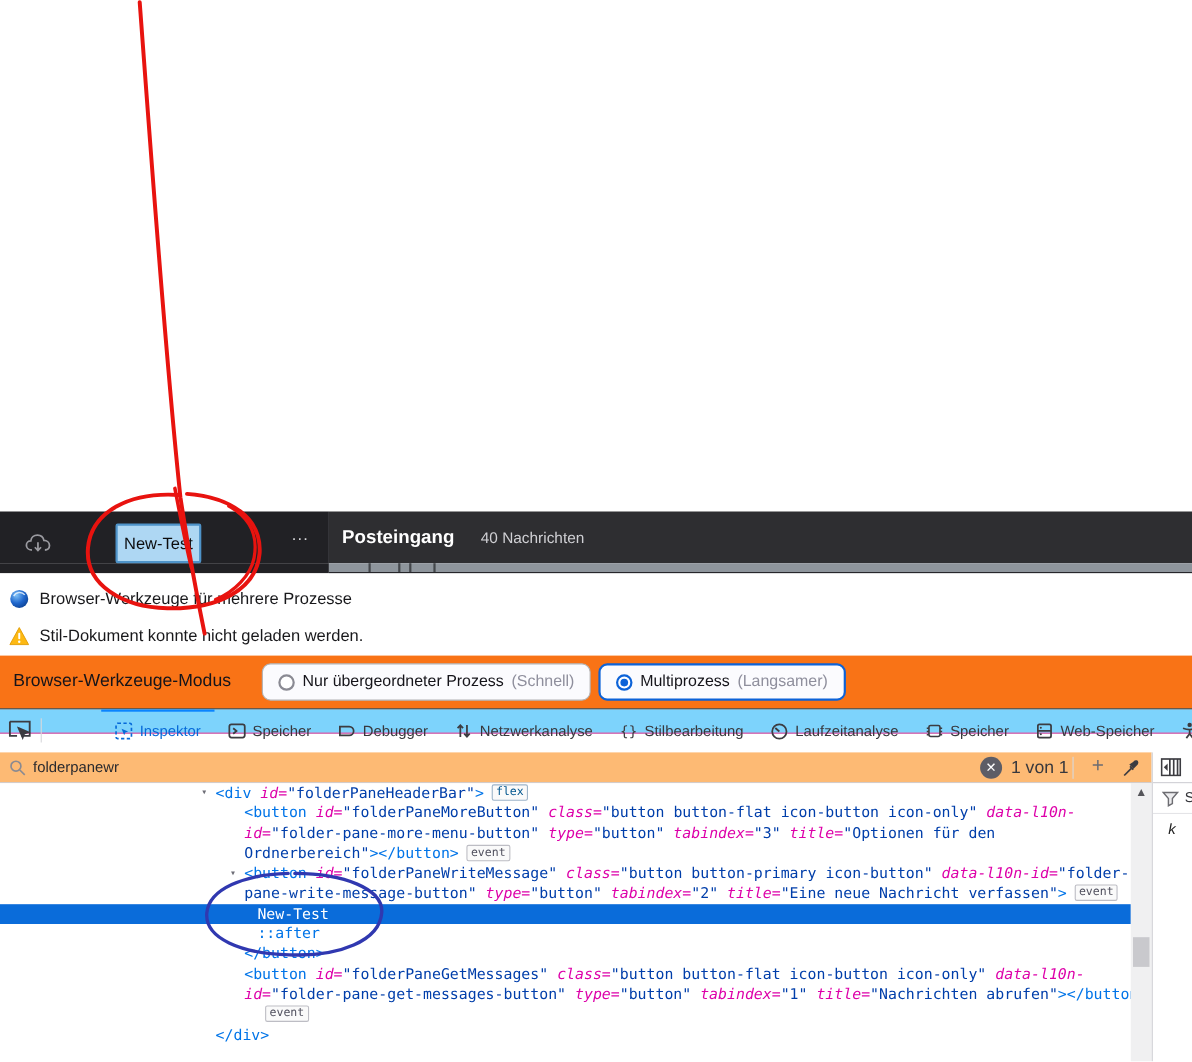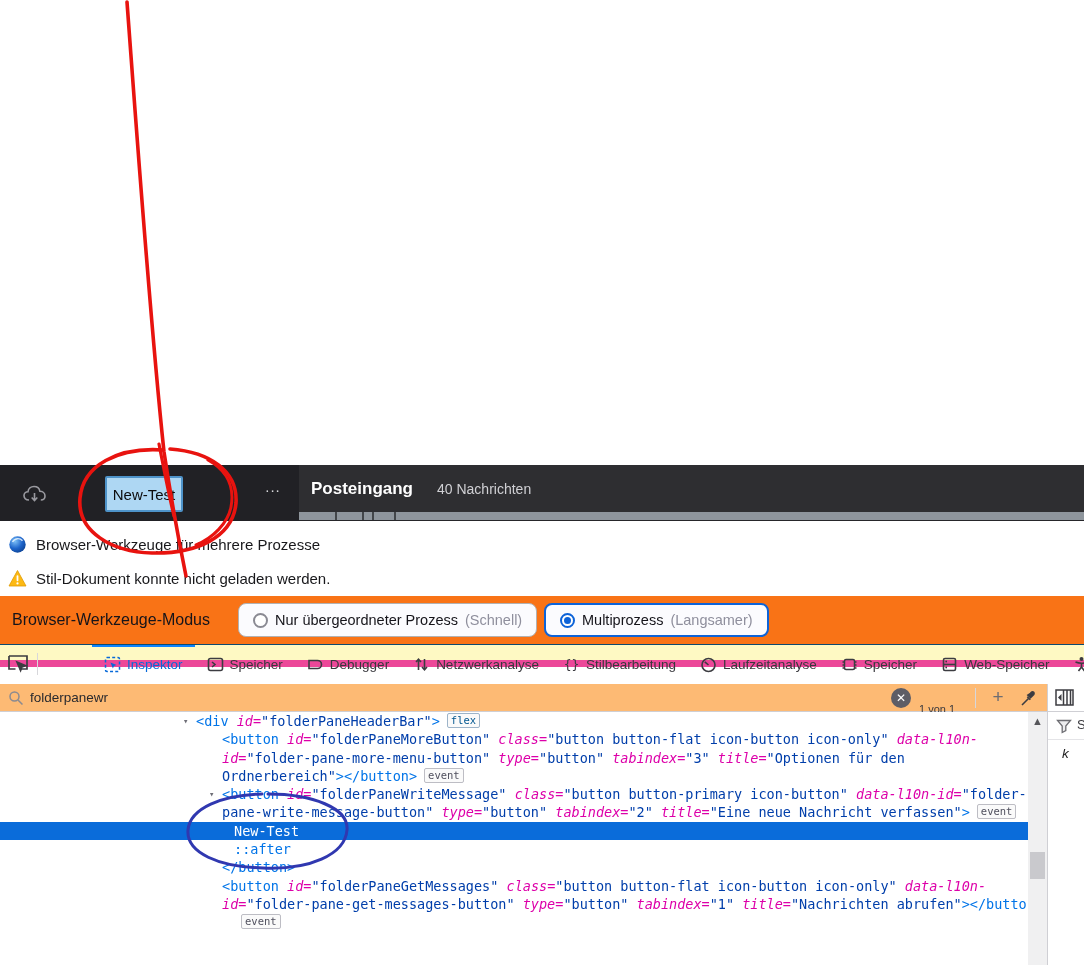--- a/index.html
+++ b/index.html
@@ -38,40 +38,40 @@
   .pill .hint { color:#8f8f9d; }
   .pill-off { left:238px; border:1px solid #b1b1b3; color:#55555e; }
   .pill-on  { left:544px; border:2px solid #0d63d8; }
   .radio { width:15px; height:15px; border-radius:50%; background:#fff; }
   .radio-off { border:2px solid #8a8a93; }
   .radio-on  { border:2px solid #0d63d8; position:relative; }
   .radio-on::after { content:""; position:absolute; left:2px; top:2px; width:7px; height:7px;
                      border-radius:50%; background:#0d63d8; }
 
   
-  .tabbar { position:absolute; left:0; top:645px; right:0; height:22px; background:#fef9c3;
-            border-bottom:7px solid #ec4899; }
+  .tabbar { position:absolute; left:0; top:645px; right:0; height:22px; background:#7dd3fc;
+            border-bottom:1px solid #ec4899; }
   .picker { position:absolute; left:6px; top:7px; width:24px; height:24px; }
   .tab-sep { position:absolute; left:37px; top:8px; width:1px; height:22px; background:#d7d7db; }
   .tabs { position:absolute; left:92px; top:0; height:38px; display:flex; }
   .tab { position:relative; height:38px; display:flex; align-items:center; gap:6px;
          padding:0 12px; font-size:13.5px; color:#38383d; white-space:nowrap; }
   .tab .ticon { width:17px; height:17px; display:inline-flex; }
   .tab.active { color:#0669d9; }
   .tab.active::before { content:""; position:absolute; left:0; top:0; right:0; height:2px; background:#0a84ff; }
 
   
   .searchrow { position:absolute; left:0; top:684px; width:1047px; height:28px; background:#fdba74;
                border-bottom:1px solid #cfcfd4; }
   .search-icon { position:absolute; left:8px; top:6px; width:16px; height:16px; }
   .search-input { position:absolute; left:30px; top:1px; width:560px; height:24px; border:none; outline:none;
                   font-size:13.5px; color:#2a2a2e; background:transparent; font-family:"Liberation Sans",sans-serif;}
   .clear-btn { position:absolute; left:891px; top:4px; width:20px; height:20px; border-radius:50%;
                background:#5d5d66; color:#fff; font-size:12px; display:flex; align-items:center; justify-content:center;}
-  .result-count { position:absolute; left:919px; top:19px; font-size:11px; color:#38383d; }
+  .result-count { position:absolute; left:919px; top:6px; font-size:16px; color:#38383d; }
   .vsep { position:absolute; top:4px; width:1px; height:20px; background:#d7d7db; }
   .plus-btn { position:absolute; left:986px; top:1px; width:24px; height:24px; font-size:19px; color:#6d6d72;
               display:flex; align-items:center; justify-content:center; }
   .eyedrop-btn { position:absolute; left:1019px; top:4px; width:20px; height:20px; }
 
   
   .markup { position:absolute; left:0; top:712px; width:1028px; bottom:0; background:#fff;
             font-family:"DejaVu Sans Mono", monospace; font-size:13.5px; }
   .cline { position:relative; height:18.3px; line-height:18.3px; white-space:pre; color:#3b3b3b; }
   .ind1 { padding-left:196px; } .ind2 { padding-left:222px; } .ind3 { padding-left:234px; }
@@ -291,20 +291,21 @@
       <div class="cline ind2"><span class="at">id=</span><span class="vl">"folder-pane-more-menu-button" </span><span class="at">type=</span><span class="vl">"button" </span><span class="at">tabindex=</span><span class="vl">"3" </span><span class="at">title=</span><span class="vl">"Optionen für den</span></div>
       <div class="cline ind2"><span class="vl">Ordnerbereich"</span><span class="tg">&gt;&lt;/button&gt;</span><span class="badge be">event</span></div>
       <div class="cline ind2"><span class="twisty">▾</span><span class="tg">&lt;button </span><span class="at">id=</span><span class="vl">"folderPaneWriteMessage" </span><span class="at">class=</span><span class="vl">"button button-primary icon-button" </span><span class="at">data-l10n-id=</span><span class="vl">"folder-</span></div>
       <div class="cline ind2"><span class="vl">pane-write-message-button" </span><span class="at">type=</span><span class="vl">"button" </span><span class="at">tabindex=</span><span class="vl">"2" </span><span class="at">title=</span><span class="vl">"Eine neue Nachricht verfassen"</span><span class="tg">&gt;</span><span class="badge be">event</span></div>
       <div class="cline ind3 hl"><span class="pl">New-Test</span></div>
       <div class="cline ind3"><span class="tg">::after</span></div>
       <div class="cline ind2"><span class="tg">&lt;/button&gt;</span></div>
       <div class="cline ind2"><span class="tg">&lt;button </span><span class="at">id=</span><span class="vl">"folderPaneGetMessages" </span><span class="at">class=</span><span class="vl">"button button-flat icon-button icon-only" </span><span class="at">data-l10n-</span></div>
       <div class="cline ind2"><span class="at">id=</span><span class="vl">"folder-pane-get-messages-button" </span><span class="at">type=</span><span class="vl">"button" </span><span class="at">tabindex=</span><span class="vl">"1" </span><span class="at">title=</span><span class="vl">"Nachrichten abrufen"</span><span class="tg">&gt;&lt;/button&gt;</span></div>
       <div class="cline ind3"><span class="badge be">event</span></div>
+      <div class="cline ind1"><span class="tg">&lt;/div&gt;</span></div>
     </div>
 
   <div class="vscroll">
     <div class="up">▲</div>
     <div class="vthumb"></div>
   </div>
 
   <div class="rpanel">
     <div class="rpanel-head">
       <span class="sidebar-toggle">

